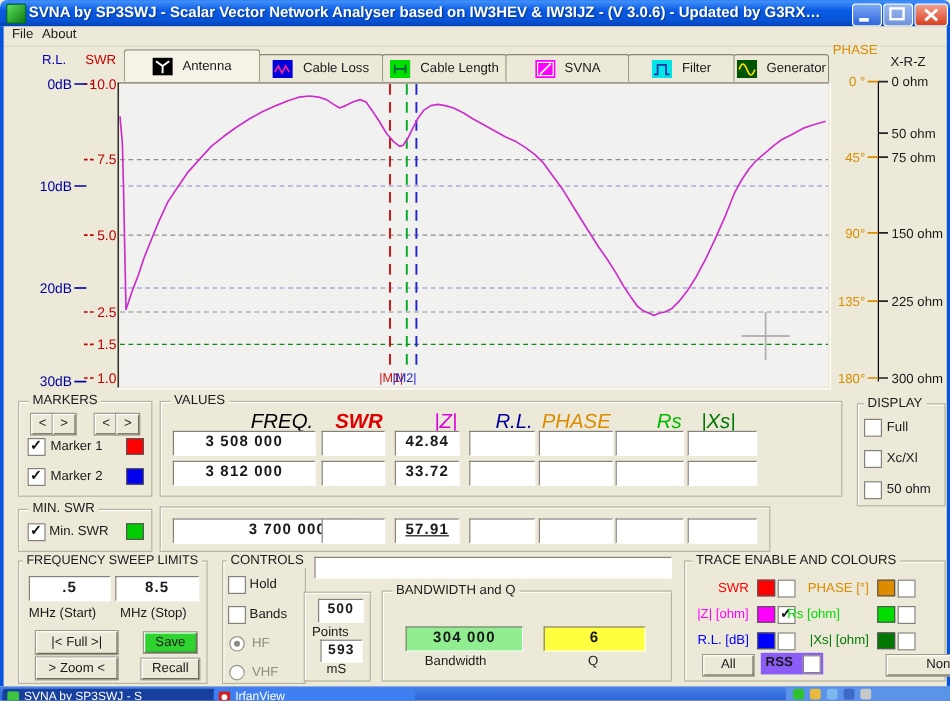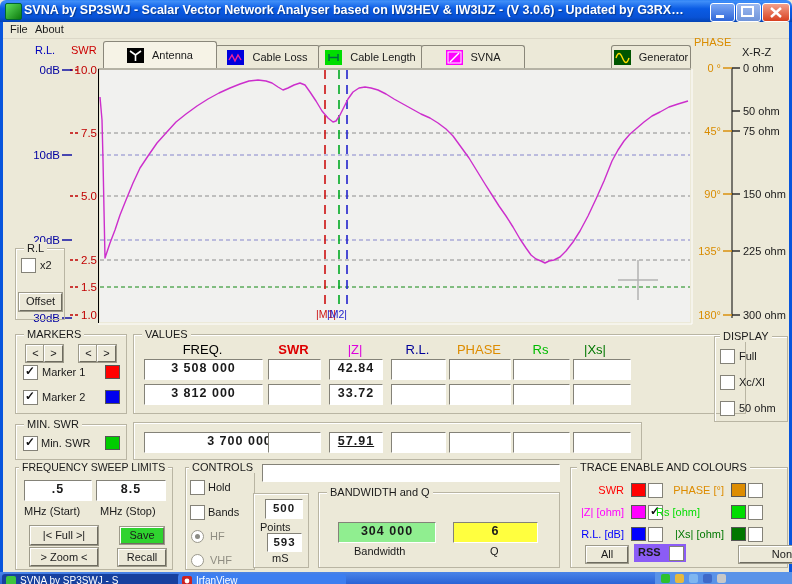--- a/index.html
+++ b/index.html
@@ -32,21 +32,21 @@
   .gb-t{position:absolute;top:-7px;left:8px;background:#ece9d8;padding:0 3px;white-space:nowrap;}
   .fld{background:#fff;border:1px solid;border-color:#848278 #fff #fff #848278;
     text-align:center;font-weight:bold;font-size:12.5px;letter-spacing:1px;line-height:17px;overflow:hidden;}
   .btn{background:#ece9d8;border:1px solid;border-color:#fff #6e6c60 #6e6c60 #fff;
     box-shadow:0 0 0 1px #9d9a8a;text-align:center;font-size:11px;line-height:14px;}
   .cb{width:13px;height:13px;background:#fff;border:1px solid #848278;position:absolute;}
   .cb.on::after{content:"✓";position:absolute;left:1px;top:-2px;font-size:12px;font-weight:bold;color:#111;}
   .rb{width:11px;height:11px;border-radius:50%;background:#fff;border:1px solid #9a988c;position:absolute;}
   .rb.on::after{content:"";position:absolute;left:3px;top:3px;width:5px;height:5px;border-radius:50%;background:#8b8b85;}
   .sw{width:13px;height:12px;border:1px solid #555;position:absolute;}
-  .hdr{font-size:13px;text-align:center;}
+  .hdr{font-size:17px;text-align:right;font-style:italic;}
   .lbl{white-space:nowrap;}
   .gray{color:#8f8d82;}
   
   .taskbar{left:0;top:572px;width:792px;height:12px;background:linear-gradient(180deg,#4a84e8,#2b63d6);overflow:hidden;}
   .task{top:2px;height:16px;border-radius:3px 3px 0 0;color:#fff;font-size:10px;
     display:flex;align-items:flex-start;gap:4px;padding:1px 4px;overflow:hidden;}
   .task1{left:2px;width:170px;background:#17409e;}
   .task2{left:178px;width:160px;background:#3d7ef0;}
   .tray{left:655px;top:0;width:137px;height:12px;background:#5a93e8;display:flex;gap:5px;padding:2px 6px;}
   .trayicon{width:9px;height:9px;border-radius:2px;}
@@ -176,35 +176,37 @@
     </div>
   <div class="abs tab" style="left:421px;width:102px;">
     <span class="ticon">
       <svg width="17" height="15">
           <rect width="17" height="15" fill="#ff00ff"></rect>
           <rect x="2" y="2" width="13" height="11" fill="none" stroke="#fff"></rect>
           <path d="M4 12 L13 3" stroke="#fff" stroke-width="1.4"></path>
         </svg></span>
     <span>SVNA</span>
     </div>
+  <div class="abs tab" style="left:523px;width:88px;">
+    <span class="ticon">
+      <svg width="17" height="15">
+          <rect width="17" height="15" fill="#00e5e5"></rect>
+          <path d="M2 12 H5 V4 H12 V12 H15" stroke="#1133aa" stroke-width="1.5" fill="none"></path>
+        </svg></span>
+    <span>Filter</span>
+    </div>
   <div class="abs tab" style="left:611px;width:78px;">
     <span class="ticon">
       <svg width="17" height="15">
           <rect width="17" height="15" fill="#005500"></rect>
           <path d="M2 8 C4 2, 6 2, 8.5 8 C11 14, 13 14, 15 8" stroke="#ffdd00" stroke-width="1.4" fill="none"></path>
         </svg></span>
     <span>Generator</span>
     </div>
 
-  <div class="abs gb" style="left:15px;top:248px;width:48px;height:70px;">
-    <span class="gb-t">R.L</span>
-    <span class="cb" style="left:5px;top:9px;"></span>
-    <span class="abs lbl" style="left:24px;top:10px;">x2</span>
-    <div class="abs btn" style="left:3px;top:44px;width:41px;height:16px;">Offset</div>
-  </div>
 
   <div class="abs gb" style="left:15px;top:334px;width:110px;height:78px;">
     <span class="gb-t">MARKERS</span>
     <div class="abs btn" style="left:10px;top:10px;width:17px;height:15px;">&lt;</div>
     <div class="abs btn" style="left:28px;top:10px;width:17px;height:15px;">&gt;</div>
     <div class="abs btn" style="left:63px;top:10px;width:17px;height:15px;">&lt;</div>
     <div class="abs btn" style="left:81px;top:10px;width:17px;height:15px;">&gt;</div>
     <span class="cb on" style="left:7px;top:30px;"></span>
     <span class="abs lbl" style="left:26px;top:31px;">Marker 1</span>
     <span class="sw" style="left: 89px; top: 30px; background: rgb(255, 0, 0);"></span>
@@ -213,29 +215,29 @@
     <span class="sw" style="left: 89px; top: 55px; background: rgb(0, 0, 238);"></span>
   </div>
 
   <div class="abs gb" style="left:15px;top:424px;width:110px;height:34px;">
     <span class="gb-t">MIN. SWR</span>
     <span class="cb on" style="left:7px;top:11px;"></span>
     <span class="abs lbl" style="left:25px;top:12px;">Min. SWR</span>
     <span class="sw" style="left: 89px; top: 11px; background: rgb(0, 204, 0);"></span>
   </div>
 
-  <div class="abs gb" style="left:133px;top:334px;width:567px;height:78px;padding-left:44px;">
+  <div class="abs gb" style="left:133px;top:334px;width:567px;height:78px;">
     <span class="gb-t">VALUES</span>
     <div class="abs hdr" style="left: 10px; top: 7px; width: 117px; color: rgb(0, 0, 0);">FREQ.</div>
     <div class="abs hdr" style="left: 134px; top: 7px; width: 51px; font-weight: bold; color: rgb(221, 0, 0);">SWR</div>
     <div class="abs hdr" style="left: 195px; top: 7px; width: 52px; color: rgb(221, 0, 221);">|Z|</div>
     <div class="abs hdr" style="left: 257px; top: 7px; width: 53px; color: rgb(0, 0, 153);">R.L.</div>
     <div class="abs hdr" style="left: 315px; top: 7px; width: 60px; color: rgb(221, 140, 0);">PHASE</div>
     <div class="abs hdr" style="left: 379px; top: 7px; width: 55px; color: rgb(0, 187, 0);">Rs</div>
-    <div class="abs hdr" style="left: 433px; top: 7px; width: 56px; color: rgb(0, 119, 0);">|Xs|</div>
+    <div class="abs hdr" style="left: 423px; top: 7px; width: 56px; color: rgb(0, 119, 0);">|Xs|</div>
 
     <div class="abs fld" style="left:10px;top:24px;width:117px;height:19px;">3 508 000</div>
     <div class="abs fld" style="left:134px;top:24px;width:51px;height:19px;"></div>
     <div class="abs fld" style="left:195px;top:24px;width:52px;height:19px;">42.84</div>
     <div class="abs fld" style="left:257px;top:24px;width:53px;height:19px;"></div>
     <div class="abs fld" style="left:315px;top:24px;width:60px;height:19px;"></div>
     <div class="abs fld" style="left:379px;top:24px;width:55px;height:19px;"></div>
     <div class="abs fld" style="left:439px;top:24px;width:56px;height:19px;"></div>
 
     <div class="abs fld" style="left:10px;top:49px;width:117px;height:19px;">3 812 000</div>

